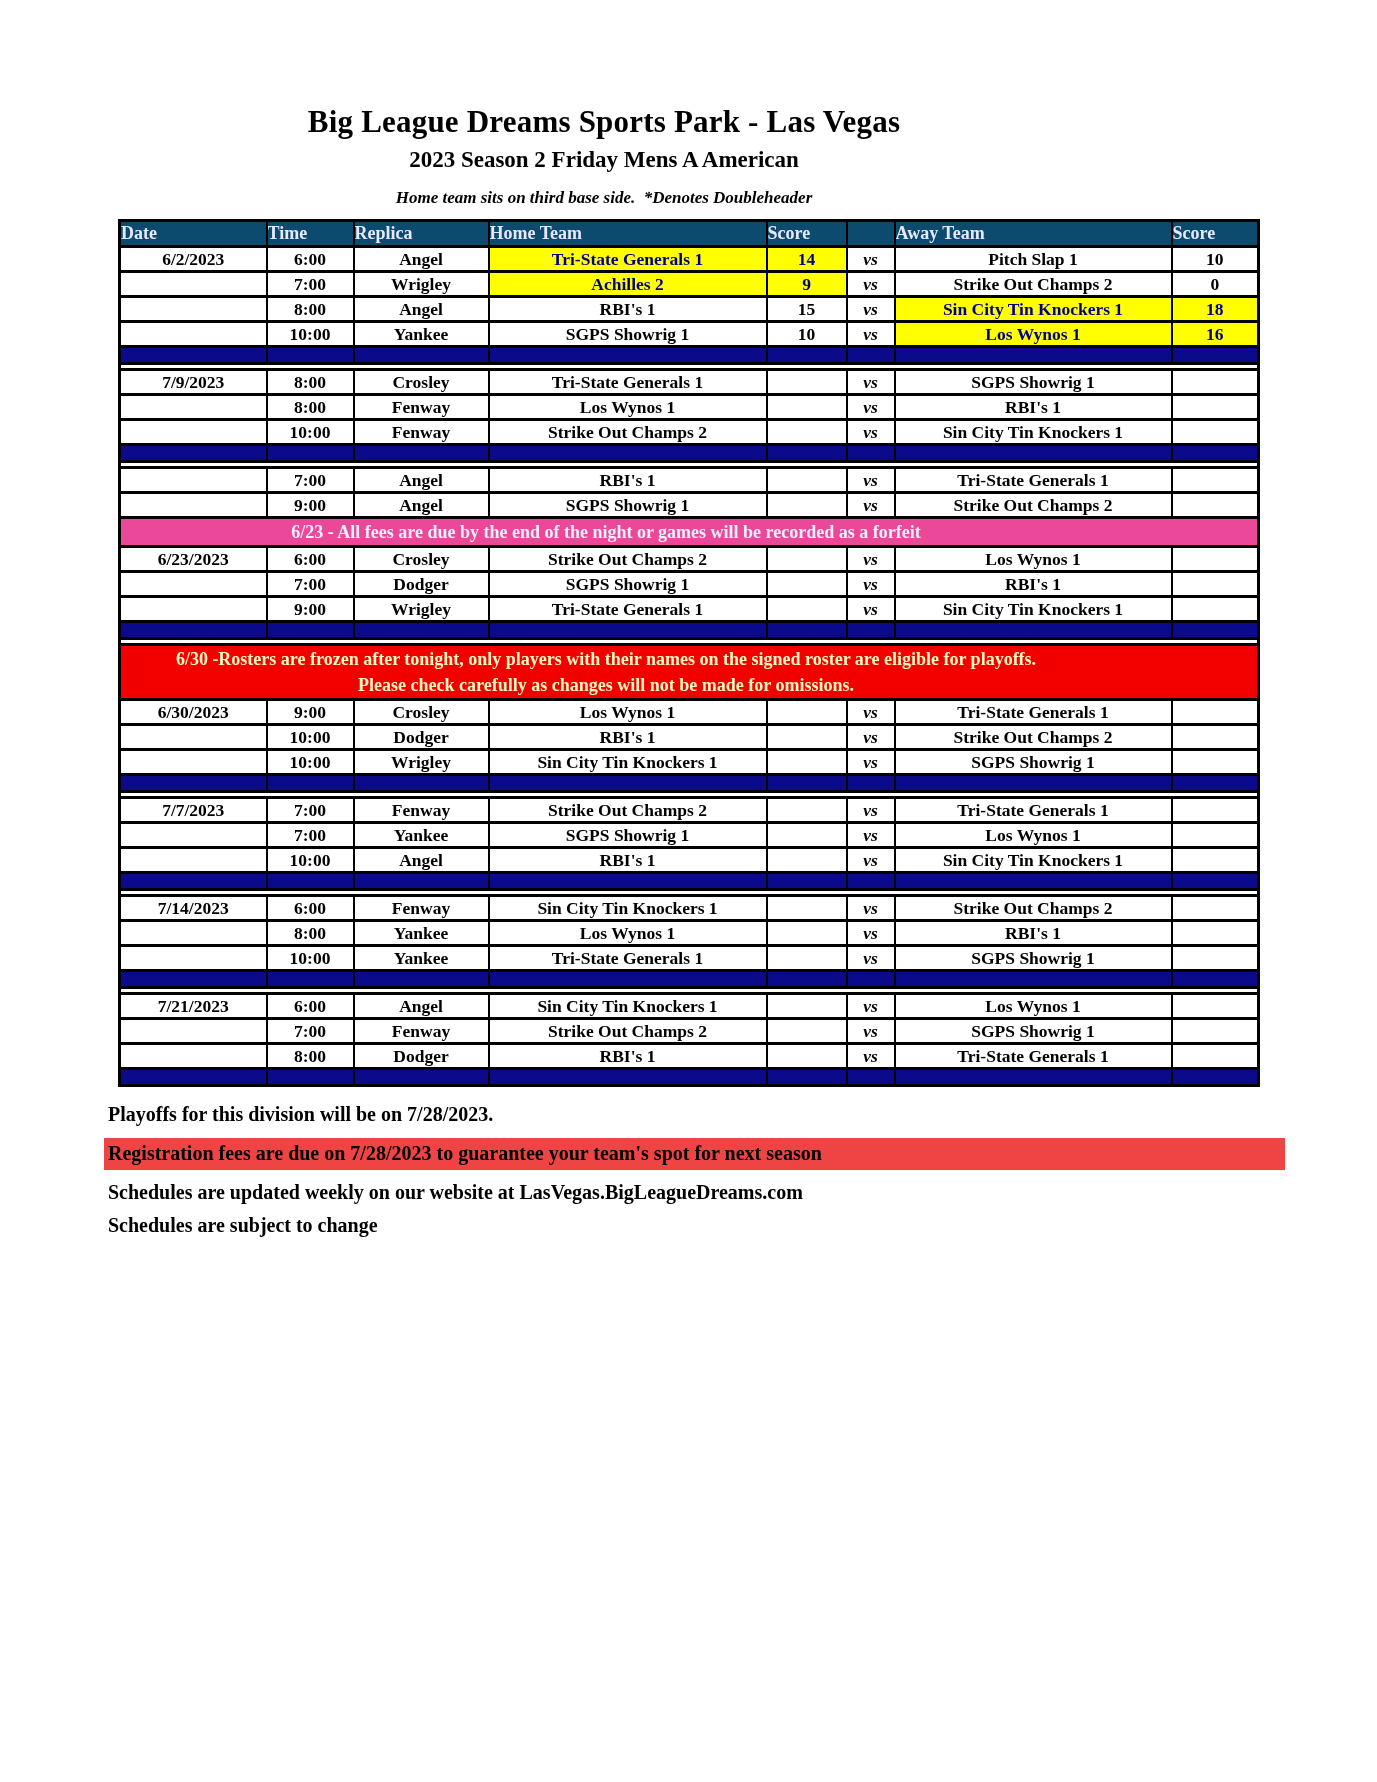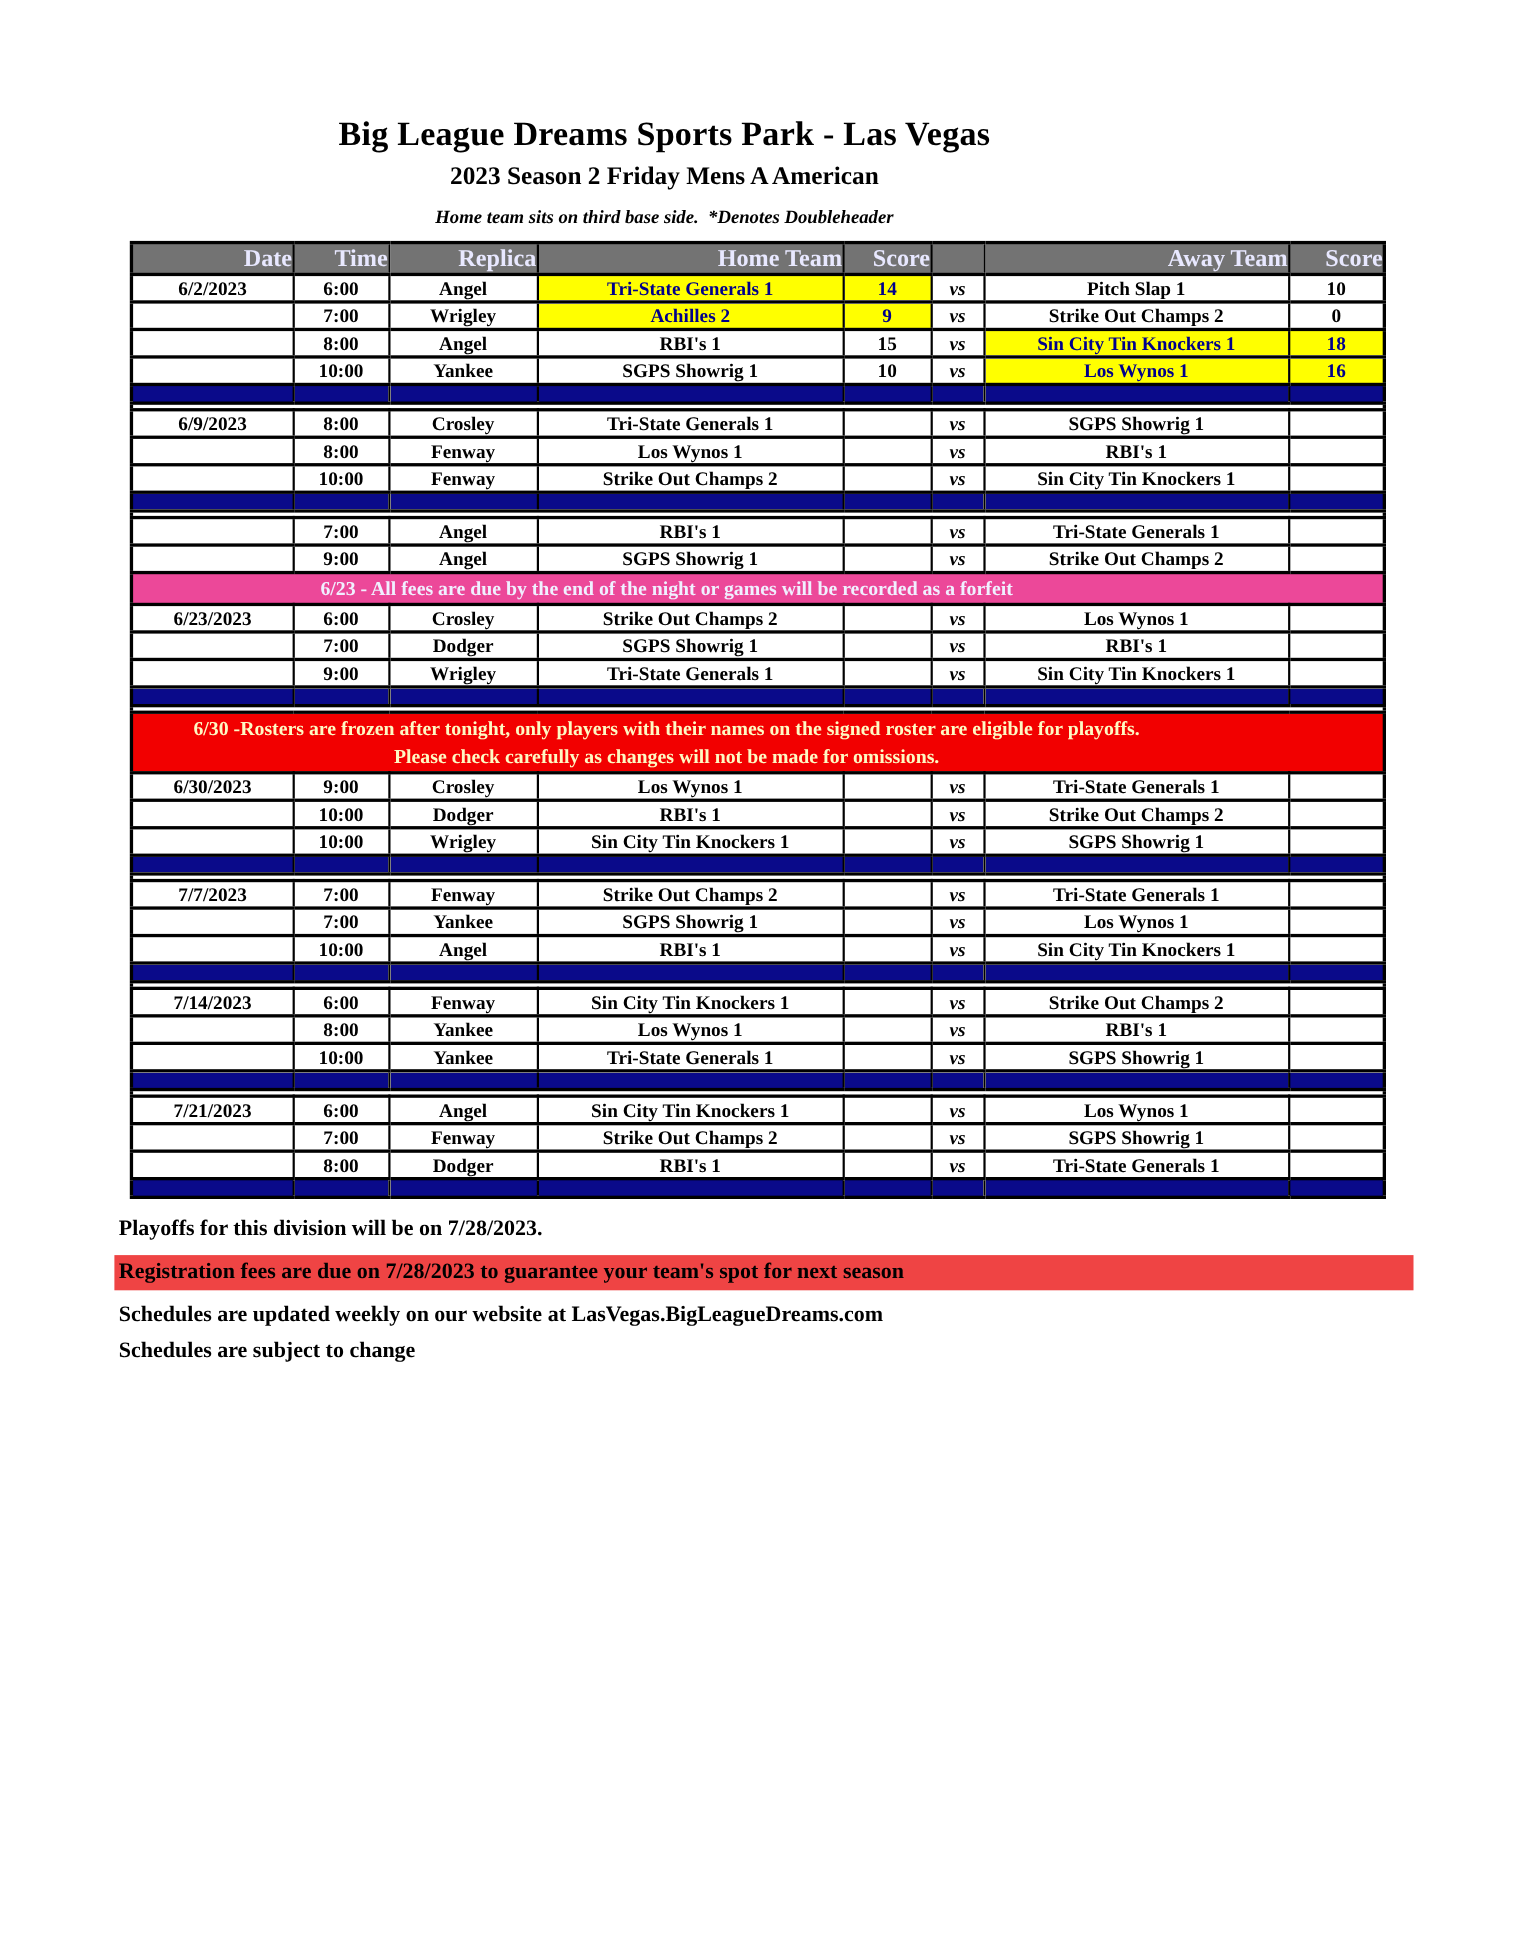--- a/index.html
+++ b/index.html
@@ -15,22 +15,22 @@
 
   table.schedule{
     margin:11px 0 0 118px;width:1139px;table-layout:fixed;
     border-collapse:collapse;border:3px solid #000;
   }
   th,td{
     border:2px solid #000;border-top-width:3px;border-bottom-width:3px;
     padding:0;overflow:hidden;white-space:nowrap;vertical-align:middle;
   }
   thead th{
-    background:#737373;color:#e8e8ff;font-size:22px;font-weight:bold;
-    height:23px;text-align:right;
+    background:#0c4a6e;color:#e8e8ff;font-size:18px;font-weight:bold;
+    height:23px;text-align:left;
   }
   .game-row td{height:22px;font-size:17.5px;font-weight:bold;text-align:center;}
   .hl{background:#ffff00;color:#00008b;}
   .c-vs{font-style:italic;font-size:15.5px;}
   .sep-row td{background:#0a0a8a;height:14px;}
   .gap-row td{height:3px;}
   .notice-cell{height:23px;}
   .notice-navy{background:#ec4899;color:#f0f0ff;}
   .notice-red{background:#f20000;color:#fef9c3;}
   .notice-inner{width:970px;text-align:center;font-weight:bold;font-size:18px;}
@@ -123,21 +123,21 @@
         <td></td>
         <td></td>
         <td></td>
         <td></td>
         <td></td>
       </tr>
       <tr class="gap-row">
         <td colspan="8"></td>
       </tr>
       <tr class="game-row">
-        <td class="c-date">6/9/2023</td>
+        <td class="c-date">7/9/2023</td>
         <td class="c-time">8:00</td>
         <td class="c-replica">Crosley</td>
         <td class="c-team">Tri-State Generals 1</td>
         <td class="c-score"></td>
         <td class="c-vs">vs</td>
         <td class="c-team">SGPS Showrig 1</td>
         <td class="c-score"></td>
       </tr>
       <tr class="game-row">
         <td class="c-date"></td>

